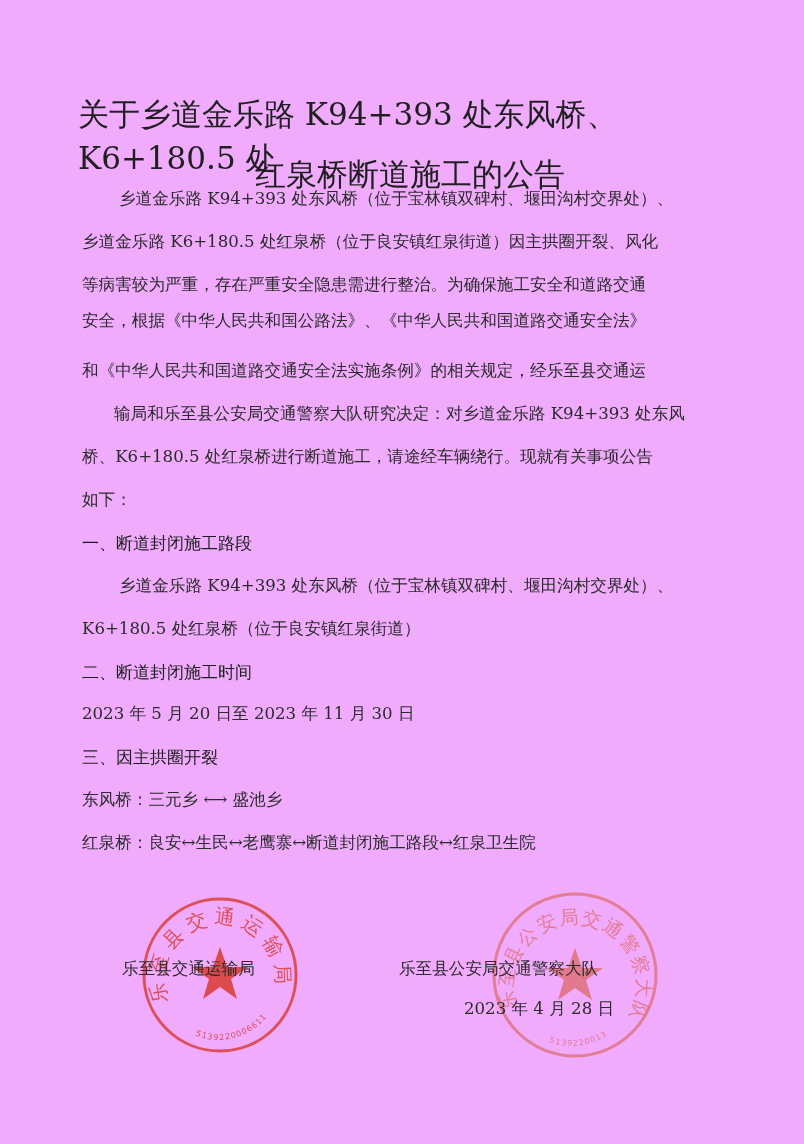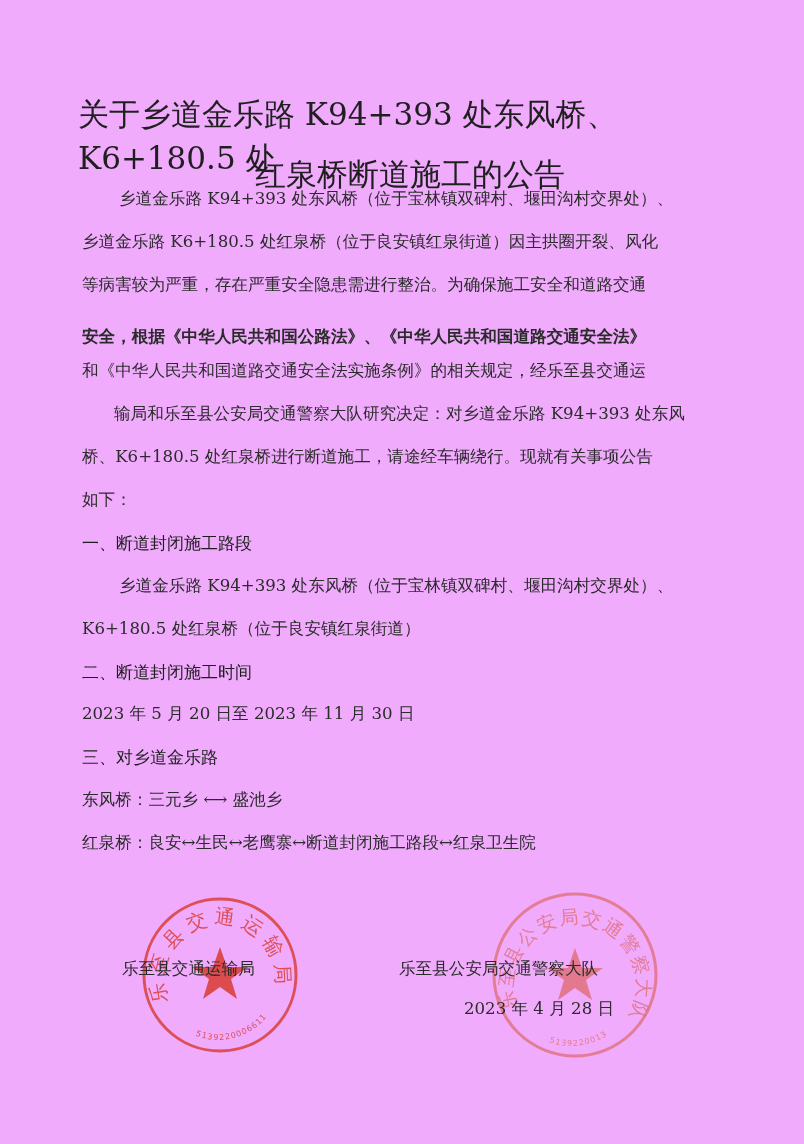--- a/index.html
+++ b/index.html
@@ -64,34 +64,34 @@
 <body>
 
 <div class="page">
 
   <div class="title l1">关于乡道金乐路 K94+393 处东风桥、K6+180.5 处</div>
   <div class="title l2">红泉桥断道施工的公告</div>
 
   <div class="line indent" style="top:187px;">乡道金乐路 K94+393 处东风桥（位于宝林镇双碑村、堰田沟村交界处）、</div>
   <div class="line" style="top:230px;">乡道金乐路 K6+180.5 处红泉桥（位于良安镇红泉街道）因主拱圈开裂、风化</div>
   <div class="line" style="top:273px;">等病害较为严重，存在严重安全隐患需进行整治。为确保施工安全和道路交通</div>
-  <div class="line" style="top:324px;font-weight:bold;">安全，根据《中华人民共和国公路法》、《中华人民共和国道路交通安全法》</div>
+  <div class="line" style="top:309px;">安全，根据《中华人民共和国公路法》、《中华人民共和国道路交通安全法》</div>
   <div class="line" style="top:359px;">和《中华人民共和国道路交通安全法实施条例》的相关规定，经乐至县交通运</div>
   <div class="line" style="top:402px;margin-left:32px;">输局和乐至县公安局交通警察大队研究决定：对乡道金乐路 K94+393 处东风</div>
   <div class="line" style="top:445px;">桥、K6+180.5 处红泉桥进行断道施工，请途经车辆绕行。现就有关事项公告</div>
   <div class="line" style="top:488px;">如下：</div>
 
   <div class="line heading" style="top:531px;">一、断道封闭施工路段</div>
   <div class="line indent" style="top:574px;">乡道金乐路 K94+393 处东风桥（位于宝林镇双碑村、堰田沟村交界处）、</div>
   <div class="line" style="top:617px;">K6+180.5 处红泉桥（位于良安镇红泉街道）</div>
 
   <div class="line heading" style="top:660px;">二、断道封闭施工时间</div>
   <div class="line" style="top:702px;">2023 年 5 月 20 日至 2023 年 11 月 30 日</div>
 
-  <div class="line heading" style="top:745px;">三、对乡道金乐路</div>
+  <div class="line heading" style="top:745px;">三、因主拱圈开裂</div>
   <div class="line" style="top:788px;">东风桥：三元乡 ⟷ 盛池乡</div>
   <div class="line" style="top:831px;">红泉桥：良安↔生民↔老鹰寨↔断道封闭施工路段↔红泉卫生院</div>
 
   <div class="stamp" style="left:140px; top:895px; width:160px; height:160px;">
     <svg width="160" height="160" viewBox="0 0 160 160">
       <defs>
         <path id="arcL" d="M 30 110 A 56 56 0 1 1 130 110"></path>
         <path id="arcLb" d="M 50 138 A 62 62 0 0 0 138 100"></path>
       </defs>
       <circle cx="80" cy="80" r="76" fill="none" stroke="#d9403a" stroke-width="3" opacity="0.85"></circle>

